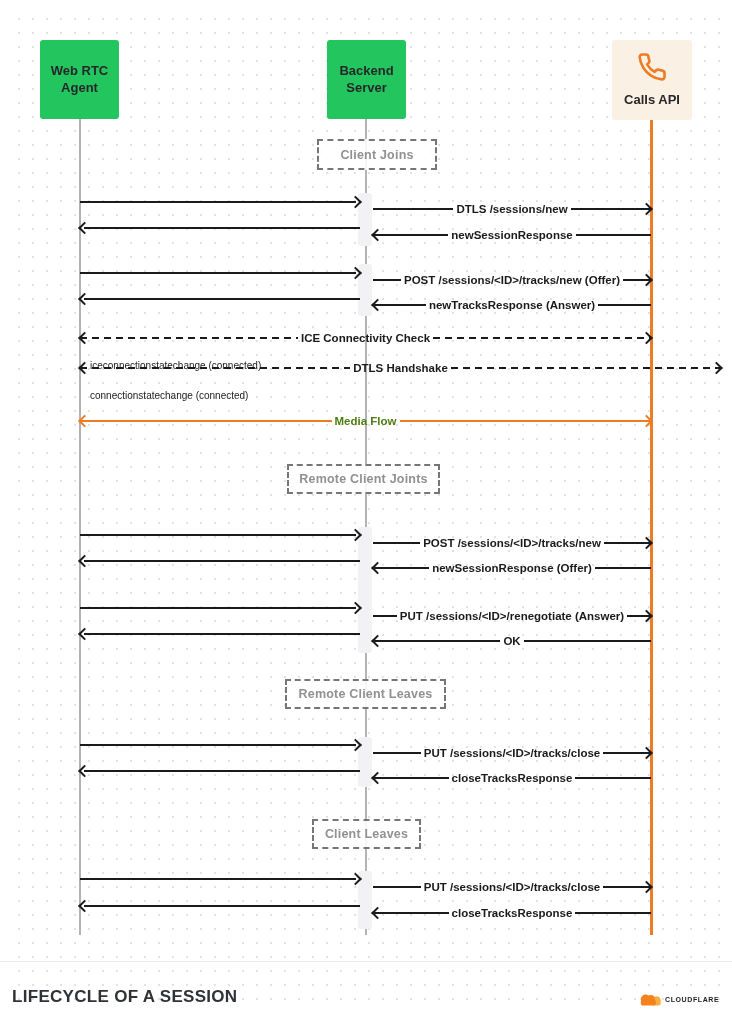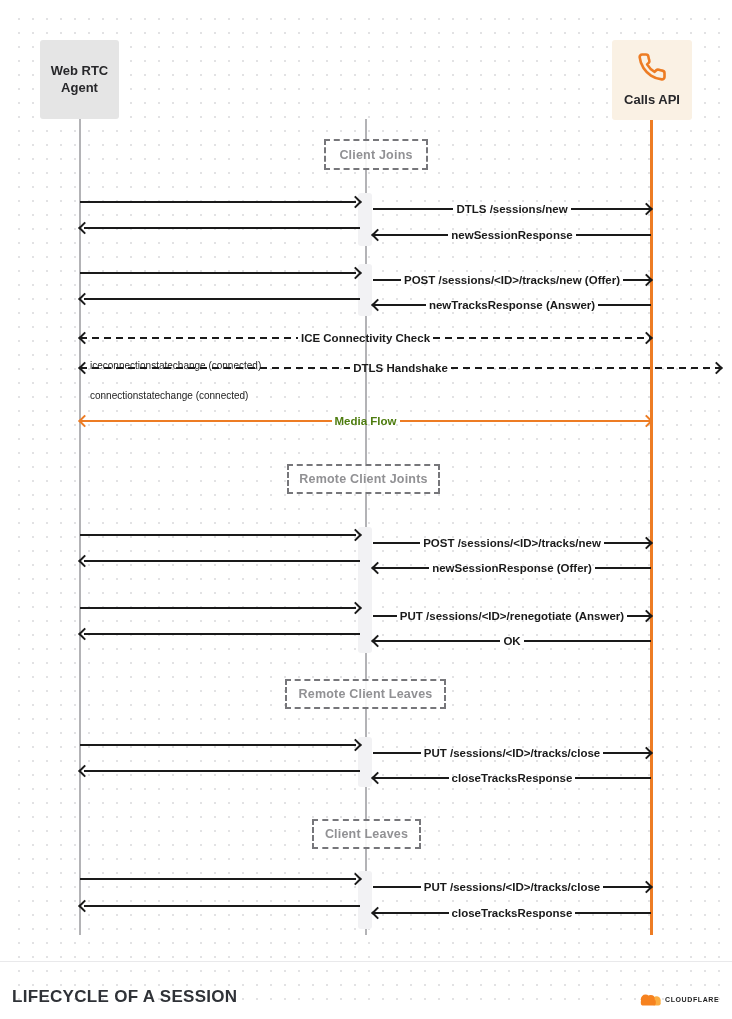--- a/index.html
+++ b/index.html
@@ -11,21 +11,21 @@
           background-size:14px 14px; background-position:4px 4px; z-index:0; }
 
   
   .lifeline { position:absolute; top:119px; height:816px; width:2px; background:#B3B3B6; z-index:1; }
   .lifeline.orange { background:#ED7C24; width:2.5px; }
 
   
   .activation { position:absolute; left:358px; width:14px; background:#F2F2F4; border-radius:3px; z-index:2; }
 
   
-  .actor { position:absolute; top:40px; width:79px; height:79px; background:#e5e5e5; border-radius:3px;
+  .actor { position:absolute; top:40px; width:79px; height:79px; background:#22c55e; border-radius:3px;
            display:flex; flex-direction:column; align-items:center; justify-content:center;
            font-weight:bold; font-size:13px; color:#27272A; text-align:center; line-height:1.3; z-index:4; }
   .actor.calls { width:80px; height:80px; background:#FAF1E4; gap:10px; }
   .actor .phone { width:30px; height:30px; }
 
   
   .group { position:absolute; border:2px dashed #76767A; background:rgba(255,255,255,0.88);
            display:flex; align-items:center; justify-content:center;
            font-size:12.5px; font-weight:600; color:#919194; letter-spacing:0.2px; z-index:3; }
 
@@ -64,28 +64,31 @@
 
   <div class="activation" style="top:193px;height:53px"></div>
   <div class="activation" style="top:264px;height:52px"></div>
   <div class="activation" style="top:527px;height:126px"></div>
   <div class="activation" style="top:737px;height:50px"></div>
   <div class="activation" style="top:871px;height:58px"></div>
 
   <div class="actor" style="left:40px">
     <span>Web RTC Agent</span>
   </div>
+  <div class="actor" style="left:327px">
+    <span>Backend Server</span>
+  </div>
   <div class="actor calls" style="left:612px">
     <svg class="phone" viewBox="0 0 24 24" fill="none" stroke="#ED7C24" stroke-width="2.1" stroke-linecap="round" stroke-linejoin="round">
       <path d="M22 16.92v3a2 2 0 0 1-2.18 2 19.79 19.79 0 0 1-8.63-3.07 19.5 19.5 0 0 1-6-6 19.79 19.79 0 0 1-3.07-8.67A2 2 0 0 1 4.11 2h3a2 2 0 0 1 2 1.72 12.84 12.84 0 0 0 .7 2.81 2 2 0 0 1-.45 2.11L8.09 9.91a16 16 0 0 0 6 6l1.27-1.27a2 2 0 0 1 2.11-.45 12.84 12.84 0 0 0 2.81.7A2 2 0 0 1 22 16.92z"></path>
     </svg>
     <span>Calls API</span>
   </div>
 
-  <div class="group" style="left:324px;top:139px;width:104px;height:31px">
+  <div class="group" style="left:317px;top:139px;width:120px;height:31px">
     <span>Client Joins</span>
   </div>
   <div class="group" style="left:287px;top:464px;width:153px;height:30px">
     <span>Remote Client Joints</span>
   </div>
   <div class="group" style="left:285px;top:679px;width:161px;height:30px">
     <span>Remote Client Leaves</span>
   </div>
   <div class="group" style="left:312px;top:819px;width:109px;height:30px">
     <span>Client Leaves</span>

